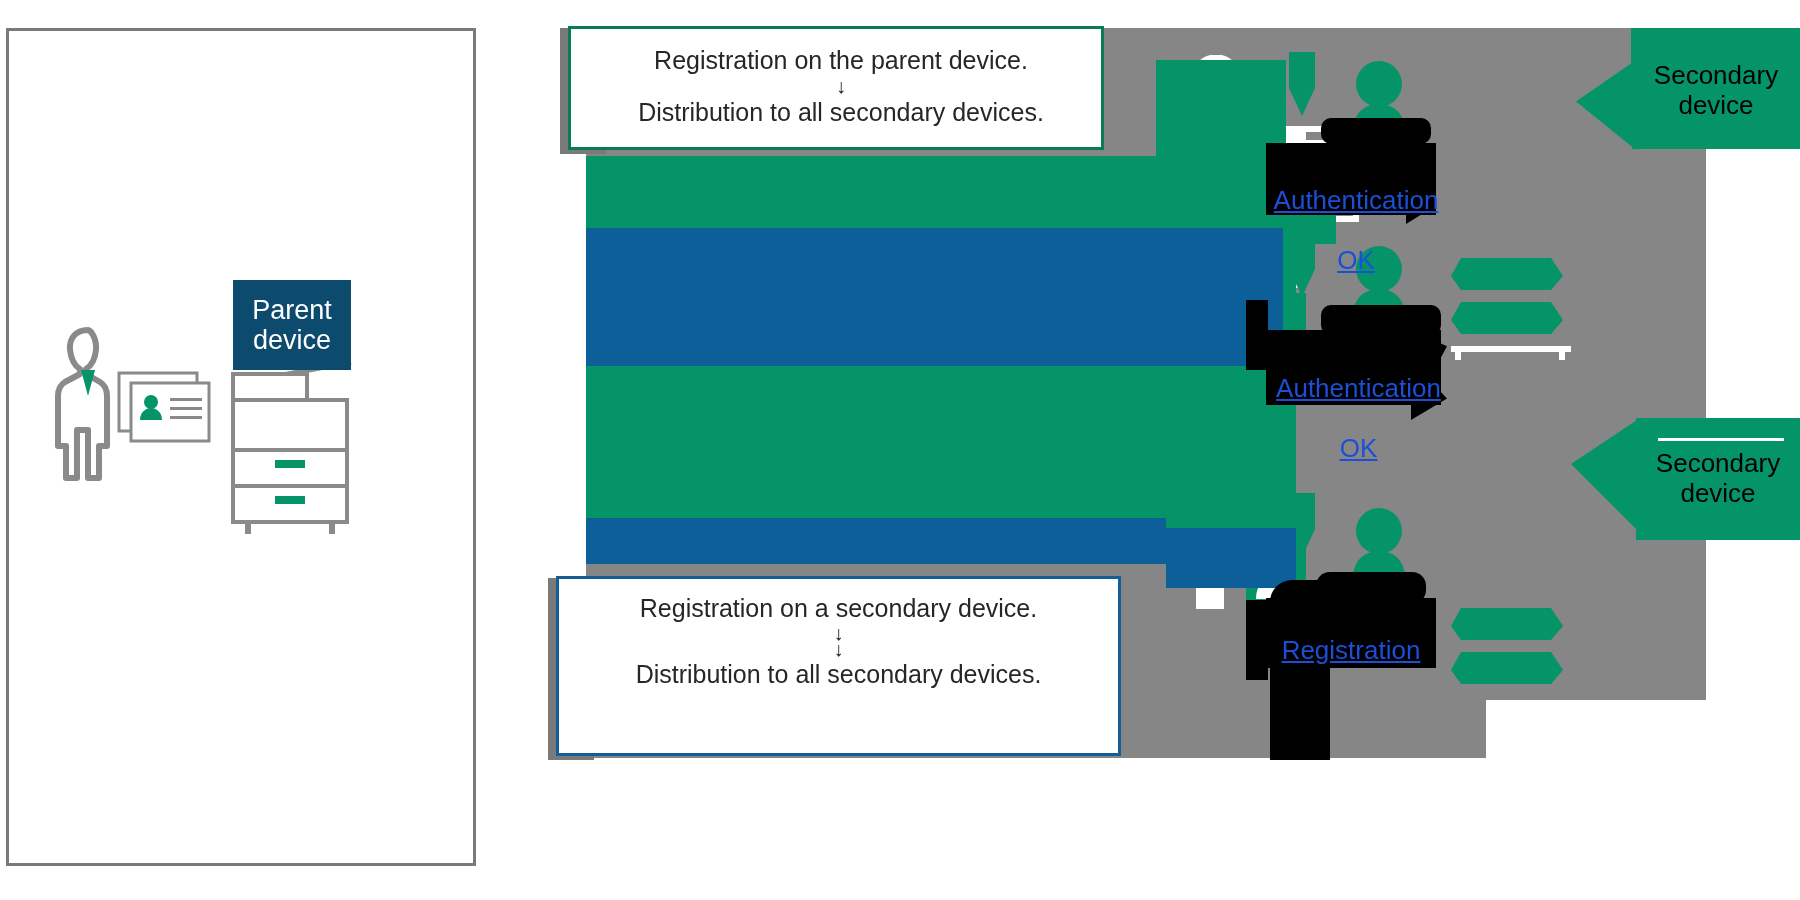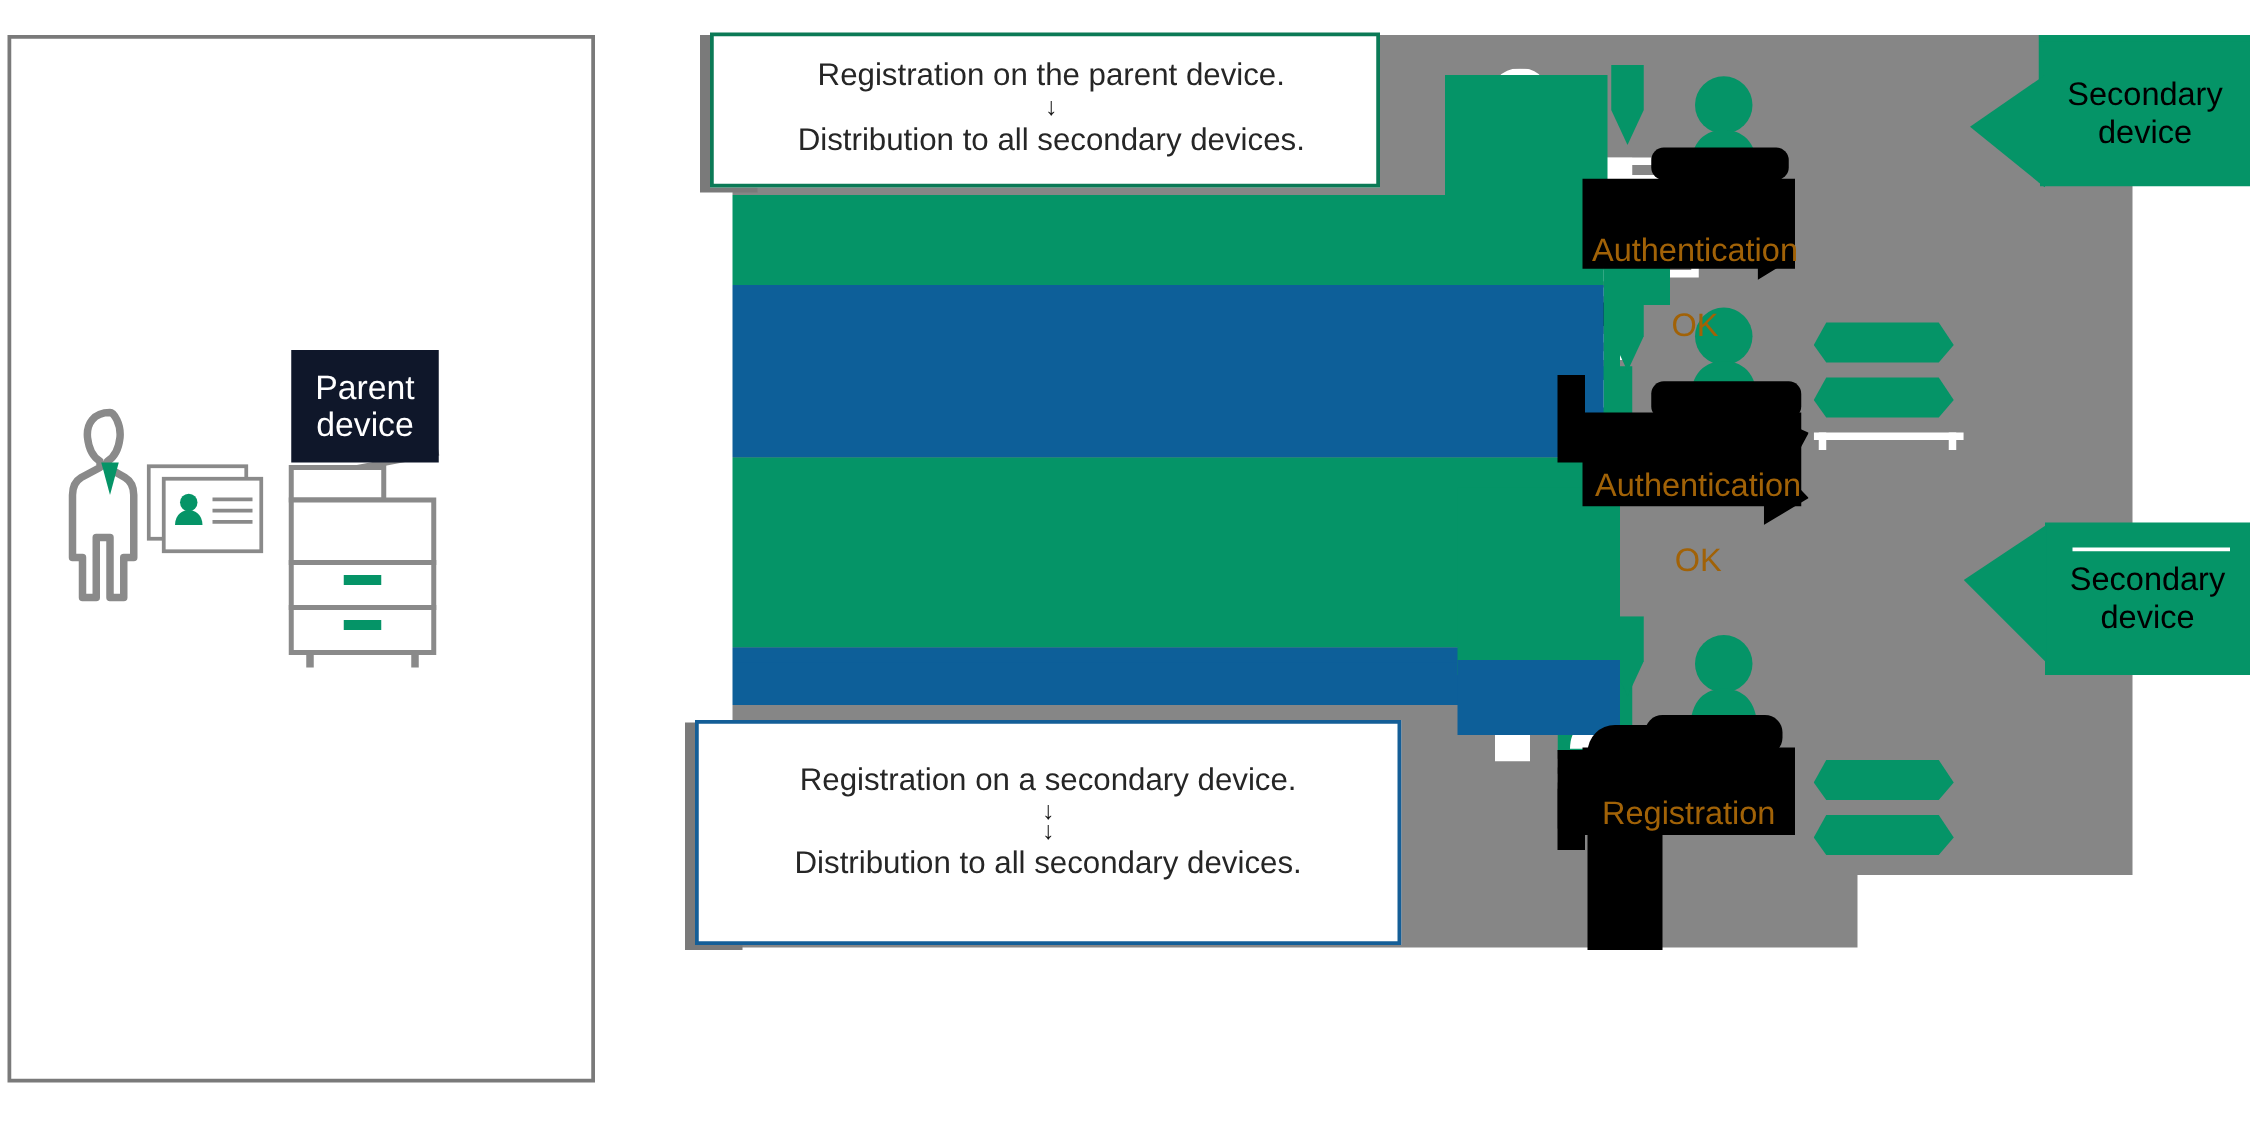--- a/index.html
+++ b/index.html
@@ -5,21 +5,21 @@
   html,body{margin:0;padding:0;background:#ffffff;}
   body{width:1800px;height:900px;position:relative;overflow:hidden;
        font-family:"Liberation Sans","DejaVu Sans",sans-serif;}
 
   .canvas{position:absolute;left:0;top:0;width:1800px;height:900px;background:#fff;}
 
   
   .left-panel{position:absolute;left:6px;top:28px;width:470px;height:838px;
               background:#ffffff;border:3px solid #7a7a7a;box-sizing:border-box;}
   .parent-badge{position:absolute;left:224px;top:249px;width:118px;height:90px;
-                background:#0f172a;color:#fff;display:flex;align-items:center;
+                background:#0c4a6e;color:#fff;display:flex;align-items:center;
                 justify-content:center;text-align:center;font-size:27px;line-height:1.12;}
 
   
   .scene{position:absolute;left:476px;top:0;width:1324px;height:900px;overflow:hidden;}
   .gray-bg{position:absolute;left:109px;top:28px;width:1100px;height:830px;background:#868686;}
   .gray-bg2{position:absolute;left:690px;top:28px;width:540px;height:725px;background:#868686;}
   .white-nw{position:absolute;left:0px;top:0px;width:110px;height:760px;background:#fff;}
   .white-sw{position:absolute;left:0px;top:758px;width:1324px;height:142px;background:#fff;}
   .white-ne{position:absolute;left:1190px;top:0px;width:134px;height:30px;background:#fff;}
   .white-se{position:absolute;left:1010px;top:700px;width:314px;height:200px;background:#fff;}
@@ -30,32 +30,32 @@
   .band.b{background:#0d5f99;}
 
   
   .callout{position:absolute;background:#ffffff;box-sizing:border-box;}
   .callout .cline{display:block;text-align:center;color:#262626;white-space:nowrap;}
   .arrow-ch{display:block;text-align:center;color:#1a1a1a;font-size:20px;line-height:16px;}
   .callout-top{left:92px;top:26px;width:536px;height:124px;border:3px solid #0b7a56;
                padding:13px 0 10px 10px;}
   .callout-top .cline{font-size:25px;line-height:36px;}
   .callout-bot{left:80px;top:576px;width:565px;height:180px;border:3px solid #145e97;
-               padding:28px 10px 10px 10px;}
+               padding:12px 10px 10px 10px;}
   .callout-bot .cline{font-size:25px;line-height:34px;}
 
   
   .sec-badge{position:absolute;background:#059467;color:#000000;text-align:center;
              display:flex;align-items:center;justify-content:center;
              font-size:26px;line-height:1.14;}
 
   
   .blob{position:absolute;background:#000000;}
-  .blob-label{position:absolute;color:#a16207;font-size:26px;line-height:30px;
-              text-align:center;white-space:pre-line;}
+  .blob-label{position:absolute;color:#1d4ed8;font-size:26px;line-height:30px;
+              text-align:center;white-space:pre-line;text-decoration:underline;}
 
   
   .ico{position:absolute;}
 </style>
 </head>
 <body>
 
 <div class="canvas">
 
   <div class="left-panel">

